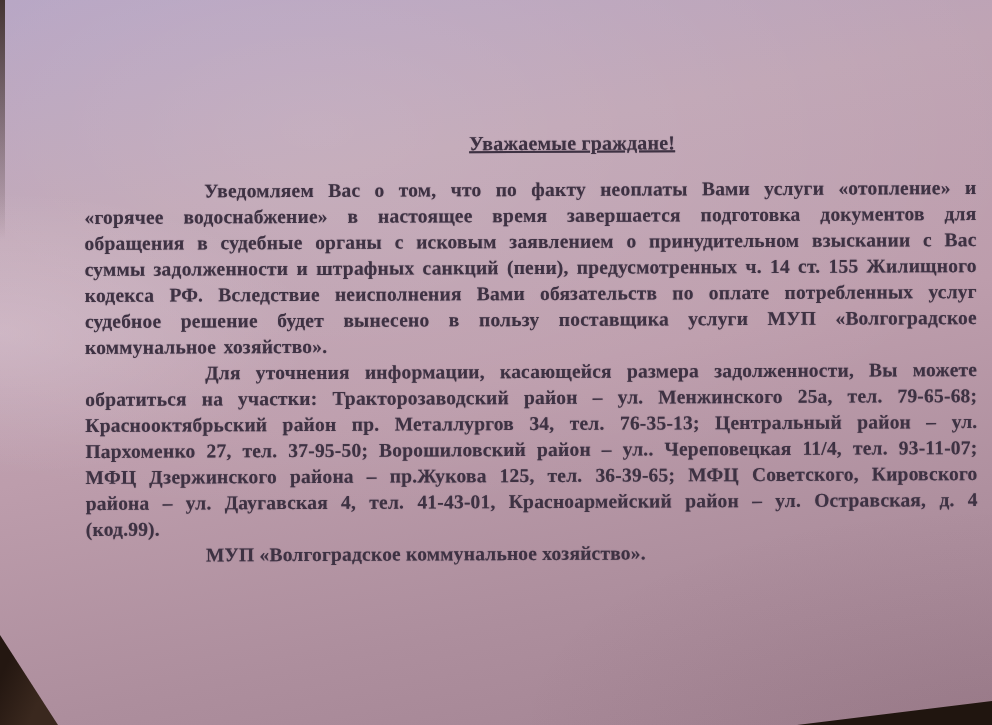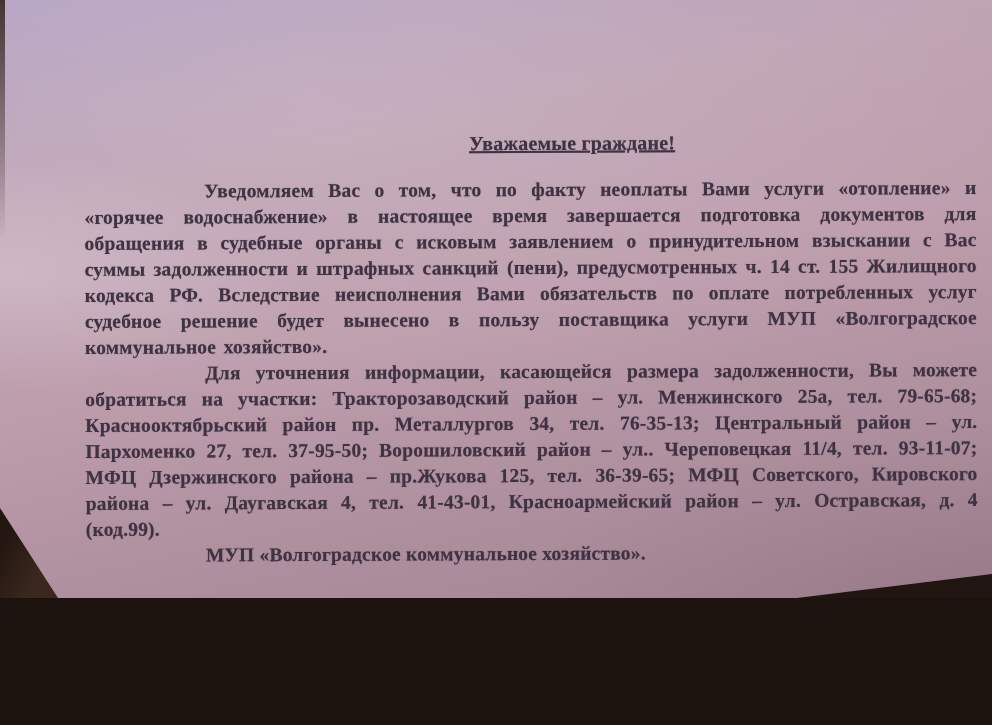--- a/index.html
+++ b/index.html
@@ -6,21 +6,21 @@
     margin: 0;
     padding: 0;
     width: 992px;
     height: 725px;
     overflow: hidden;
     background: #1c130e;
   }
   .photo {
     position: relative;
     width: 992px;
-    height: 598px;
+    height: 725px;
     overflow: hidden;
     background: #b59aa8;
   }
   
   .paper {
     position: absolute;
     inset: 0;
     background:
       radial-gradient(45% 28% at 0% 46%, rgba(255,246,255,0.22), rgba(255,246,255,0) 70%),
       radial-gradient(120% 90% at 32% 18%, rgba(255,255,255,0.12), rgba(255,255,255,0) 60%),

